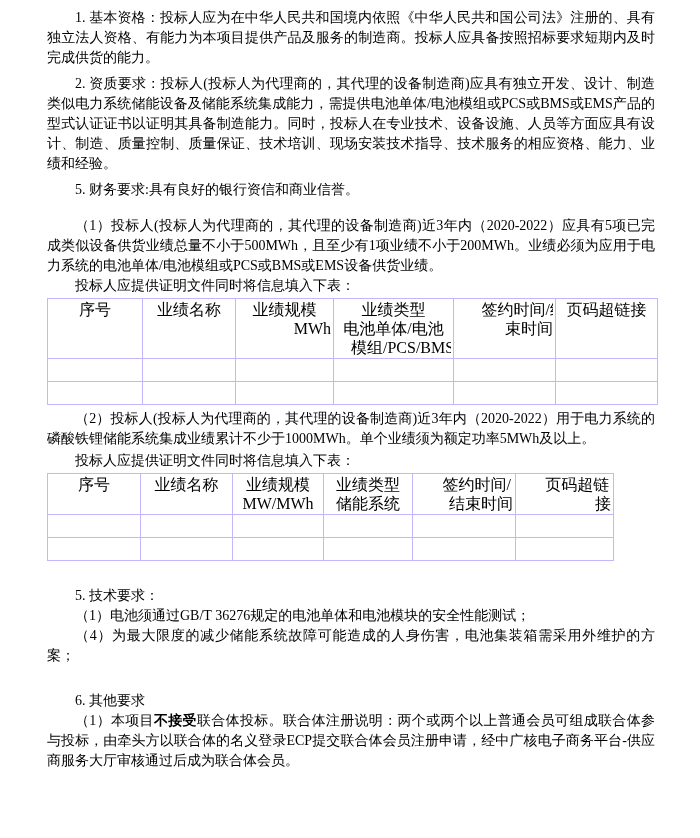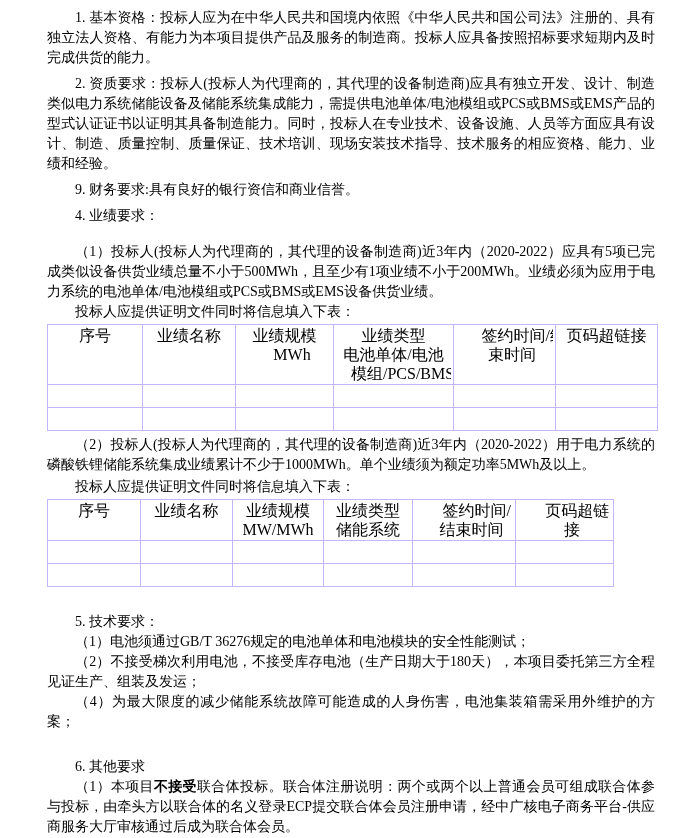--- a/index.html
+++ b/index.html
@@ -35,35 +35,34 @@
     padding:1px 2px;
     font-size:16px;
     overflow:hidden;
   }
   .ln{
     line-height:19px;
     white-space:nowrap;
     overflow:hidden;
   }
   .ln.center{text-align:center;}
-  .ln.left{text-align:center;margin-left:15px;}
+  .ln.left{text-align:right;margin-left:15px;}
   .ln.indent{text-align:center;padding-left:1.6em;}
 </style>
 </head>
 <body>
 
 <div class="doc">
 
   <p class="para">1. 基本资格：投标人应为在中华人民共和国境内依照《中华人民共和国公司法》注册的、具有独立法人资格、有能力为本项目提供产品及服务的制造商。投标人应具备按照招标要求短期内及时完成供货的能力。</p>
 
   <p class="para mt6">2. 资质要求：投标人(投标人为代理商的，其代理的设备制造商)应具有独立开发、设计、制造类似电力系统储能设备及储能系统集成能力，需提供电池单体/电池模组或PCS或BMS或EMS产品的型式认证证书以证明其具备制造能力。同时，投标人在专业技术、设备设施、人员等方面应具有设计、制造、质量控制、质量保证、技术培训、现场安装技术指导、技术服务的相应资格、能力、业绩和经验。</p>
 
-  <p class="para mt6">9. 财务要求:具有良好的银行资信和商业信誉。</p>
+  <p class="para mt6">5. 财务要求:具有良好的银行资信和商业信誉。</p>
 
-  <p class="para mt6">4. 业绩要求：</p>
 
   <p class="para mt4">（1）投标人(投标人为代理商的，其代理的设备制造商)近3年内（2020-2022）应具有5项已完成类似设备供货业绩总量不小于500MWh，且至少有1项业绩不小于200MWh。业绩必须为应用于电力系统的电池单体/电池模组或PCS或BMS或EMS设备供货业绩。</p>
 
   <p class="para">投标人应提供证明文件同时将信息填入下表：</p>
 
   <table class="grid" style="width: 610px;">
       <colgroup>
         <col style="width: 95px;">
         <col style="width: 93px;">
         <col style="width: 98px;">
@@ -167,20 +166,19 @@
           <td style="height: 20px;"></td>
           <td style="height: 20px;"></td>
           <td style="height: 20px;"></td>
           <td style="height: 20px;"></td>
         </tr>
       </tbody>
     </table>
 
   <p class="para mt8">5. 技术要求：</p>
   <p class="para">（1）电池须通过GB/T 36276规定的电池单体和电池模块的安全性能测试；</p>
-  <p class="para">（2）不接受梯次利用电池，不接受库存电池（生产日期大于180天），本项目委托第三方全程见证生产、组装及发运；</p>
   <p class="para">（4）为最大限度的减少储能系统故障可能造成的人身伤害，电池集装箱需采用外维护的方案；</p>
 
   <p class="para mt8">6. 其他要求</p>
 
   <p class="para"><span>（1）本项目</span><b>不接受</b><span>联合体投标。联合体注册说明：两个或两个以上普通会员可组成联合体参与投标，由牵头方以联合体的名义登录ECP提交联合体会员注册申请，经中广核电子商务平台-供应商服务大厅审核通过后成为联合体会员。</span></p>
 
 </div>
 
 </body></html>

